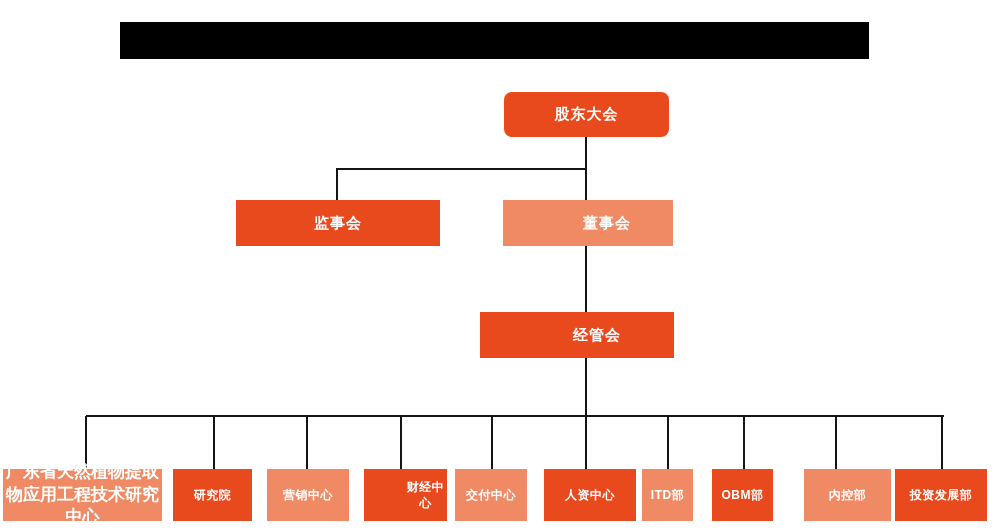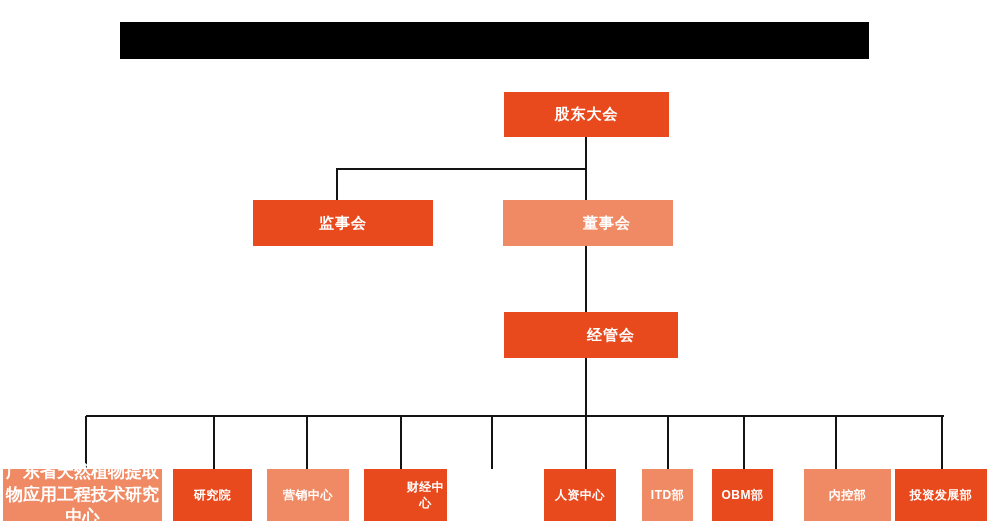--- a/index.html
+++ b/index.html
@@ -23,31 +23,31 @@
     color:var(--text,#ffffff);
     font-weight:bold;
     text-align:center;
     box-sizing:border-box;
     letter-spacing:1px;
     line-height:1.35;
   }
   .primary{background:var(--primary,#E8491D);}
   .secondary{background:var(--secondary,#EF8A64);}
   .lvl{font-size:15px;}
-  .n-root{left:504px;top:92px;width:165px;height:45px;}
-  .n-supervisory{left:253px;top:200px;width:180px;height:46px;}
+  .n-root{left:504px;top:92px;width:165px;height:45px;border-radius:8px;}
+  .n-supervisory{left:236px;top:200px;width:204px;height:46px;}
   .n-board{left:503px;top:200px;width:170px;height:46px;padding-left:38px;}
-  .n-mgmt{left:504px;top:312px;width:174px;height:46px;padding-left:40px;}
+  .n-mgmt{left:480px;top:312px;width:194px;height:46px;padding-left:40px;}
   .dept{top:469px;height:52px;font-size:12px;letter-spacing:0.5px;}
   .d0{left:3px;width:159px;font-size:17px;letter-spacing:0;padding:2px 3px;}
   .d1{left:173px;width:79px;}
   .d2{left:267px;width:82px;}
   .d3{left:364px;width:83px;padding-left:40px;}
   .d4{left:455px;width:72px;}
-  .d5{left:544px;width:72px;}
+  .d5{left:544px;width:92px;}
   .d6{left:642px;width:51px;}
   .d7{left:712px;width:61px;}
   .d8{left:793px;width:87px;margin-left:11px;}
   .d9{left:895px;width:92px;}
   
   .l-root-down{left:585px;top:137px;height:63px;}
   .l-top-h{left:336px;top:168px;width:251px;}
   .l-supervisory-down{left:336px;top:168px;height:32px;}
   .l-board-mgmt{left:585px;top:246px;height:66px;}
   .l-mgmt-bus{left:585px;top:358px;height:58px;}
@@ -82,19 +82,20 @@
 
   <div class="node primary lvl n-root">股东大会</div>
   <div class="node primary lvl n-supervisory">监事会</div>
   <div class="node secondary lvl n-board">董事会</div>
   <div class="node primary lvl n-mgmt">经管会</div>
 
   <div class="node secondary dept d0">广东省天然植物提取物应用工程技术研究中心</div>
   <div class="node primary dept d1">研究院</div>
   <div class="node secondary dept d2">营销中心</div>
   <div class="node primary dept d3">财经中心</div>
+  <div class="node secondary dept d4">交付中心</div>
   <div class="node primary dept d5">人资中心</div>
   <div class="node secondary dept d6">ITD部</div>
   <div class="node primary dept d7">OBM部</div>
   <div class="node secondary dept d8">内控部</div>
   <div class="node primary dept d9">投资发展部</div>
 
 </div>
 
 </body></html>

